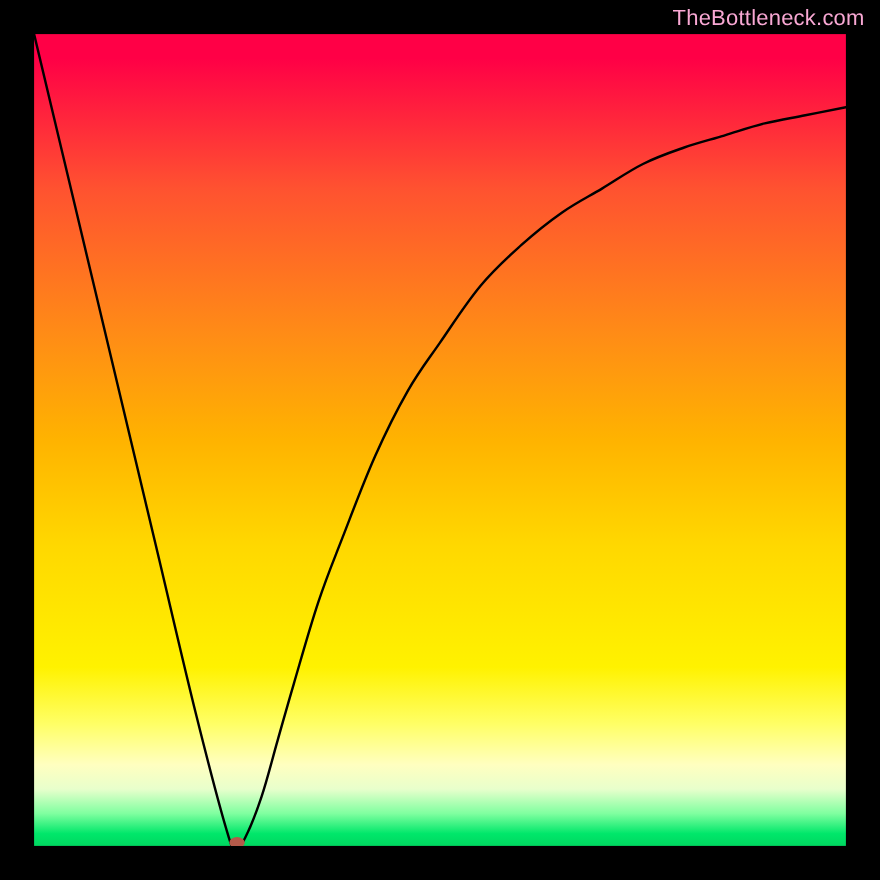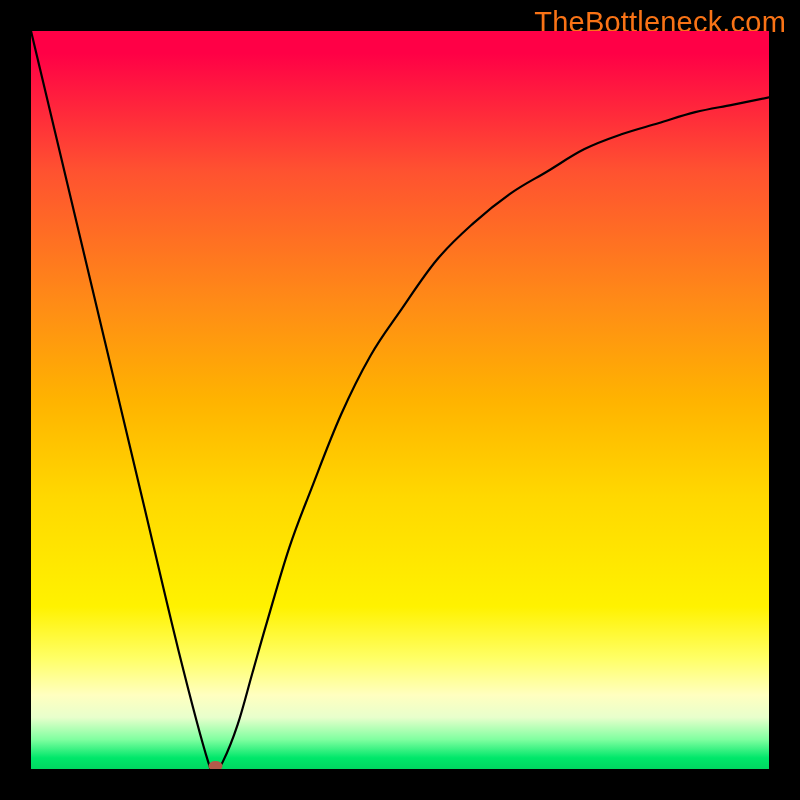--- a/index.html
+++ b/index.html
@@ -54,22 +54,22 @@
     position: absolute;
     left: 0;
     top: 0;
     width: 738px;
     height: 738px;
   }
   .watermark {
     position: absolute;
     top: 6px;
     right: 14px;
-    color: #f97316;
-    font-size: 29px;
+    color: #f9a8d4;
+    font-size: 20px;
     letter-spacing: 0.2px;
     font-weight: 400;
   }
 </style>
 </head>
 <body>
 
 <div class="frame">
 
   <div class="watermark">TheBottleneck.com</div>

